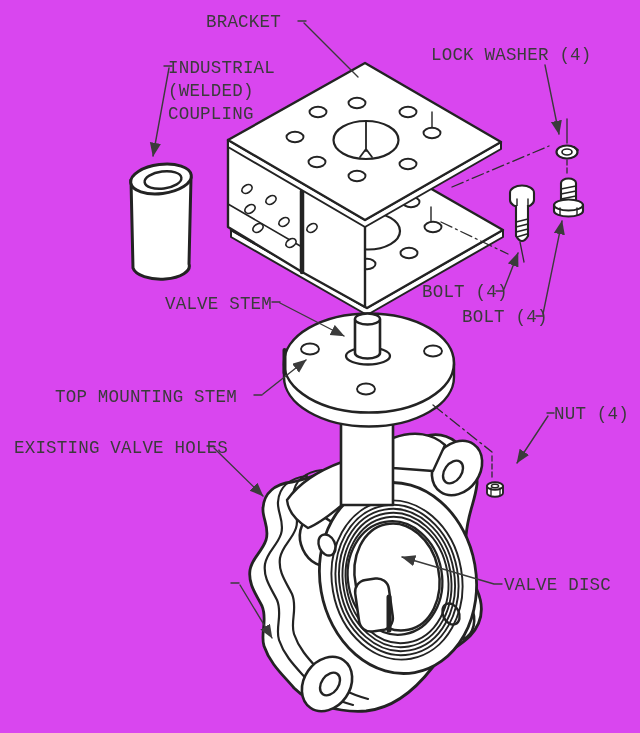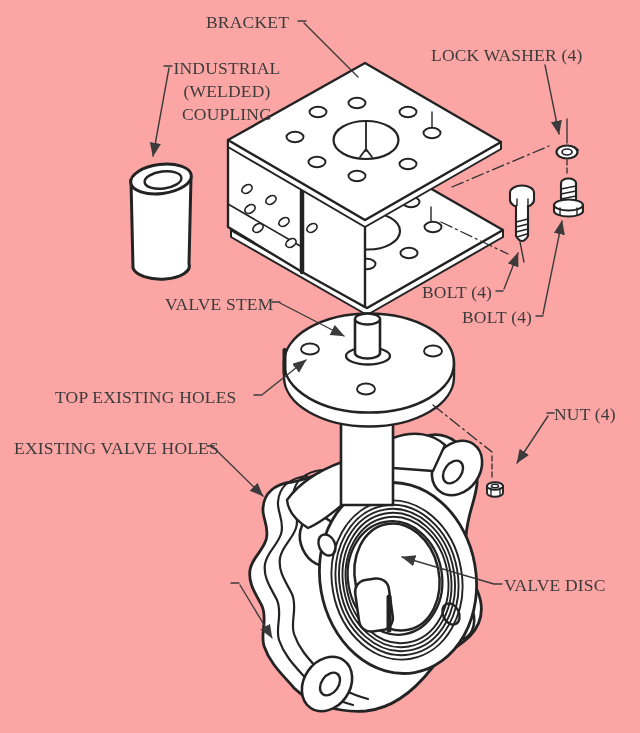--- a/index.html
+++ b/index.html
@@ -1,25 +1,25 @@
 <!DOCTYPE html>
 <html><head>
 <meta charset="utf-8">
 <style>
   html,body{margin:0;padding:0;background:#fff;}
   #stage{
-    position:relative;width:640px;height:733px;background:#fca5a5;
-    font-family:Liberation Serif, serif;overflow:hidden;
+    position:relative;width:640px;height:733px;background:#d946ef;
+    font-family:Liberation Mono, monospace;overflow:hidden;
   }
   #art{position:absolute;left:0;top:0;width:640px;height:733px;}
   .lbl{
     position:absolute;color:#3b3b3b;font-size:17.5px;font-weight:400;
     letter-spacing:.2px;white-space:nowrap;line-height:20px;
   }
-  .lbl.center{text-align:center;line-height:23px;}
+  .lbl.center{line-height:23px;}
 </style>
 </head>
 <body>
 
 <div id="stage">
 
 <svg id="art" viewBox="0 0 640 733" stroke-linecap="round" stroke-linejoin="round">
   <defs>
     <marker id="arr" orient="auto" markerWidth="12" markerHeight="10" refX="9.5" refY="4">
       <path d="M0,0 L10,4 L0,8 Z" fill="#3b3b3b"></path>
@@ -203,21 +203,21 @@
 </div>
 
 <div class="lbl" style="left:431px;top:45px;">LOCK WASHER (4)</div>
 
 <div class="lbl" style="left:165px;top:294px;">VALVE STEM</div>
 
 <div class="lbl" style="left:422px;top:282px;">BOLT (4)</div>
 
 <div class="lbl" style="left:462px;top:307px;">BOLT (4)</div>
 
-<div class="lbl" style="left:55px;top:387px;">TOP EXISTING HOLES</div>
+<div class="lbl" style="left:55px;top:387px;">TOP MOUNTING STEM</div>
 
 <div class="lbl" style="left:14px;top:438px;">EXISTING VALVE HOLES</div>
 
 <div class="lbl" style="left:554px;top:404px;">NUT (4)</div>
 
 
 <div class="lbl" style="left:504px;top:575px;">VALVE DISC</div>
 
 </div>
 

